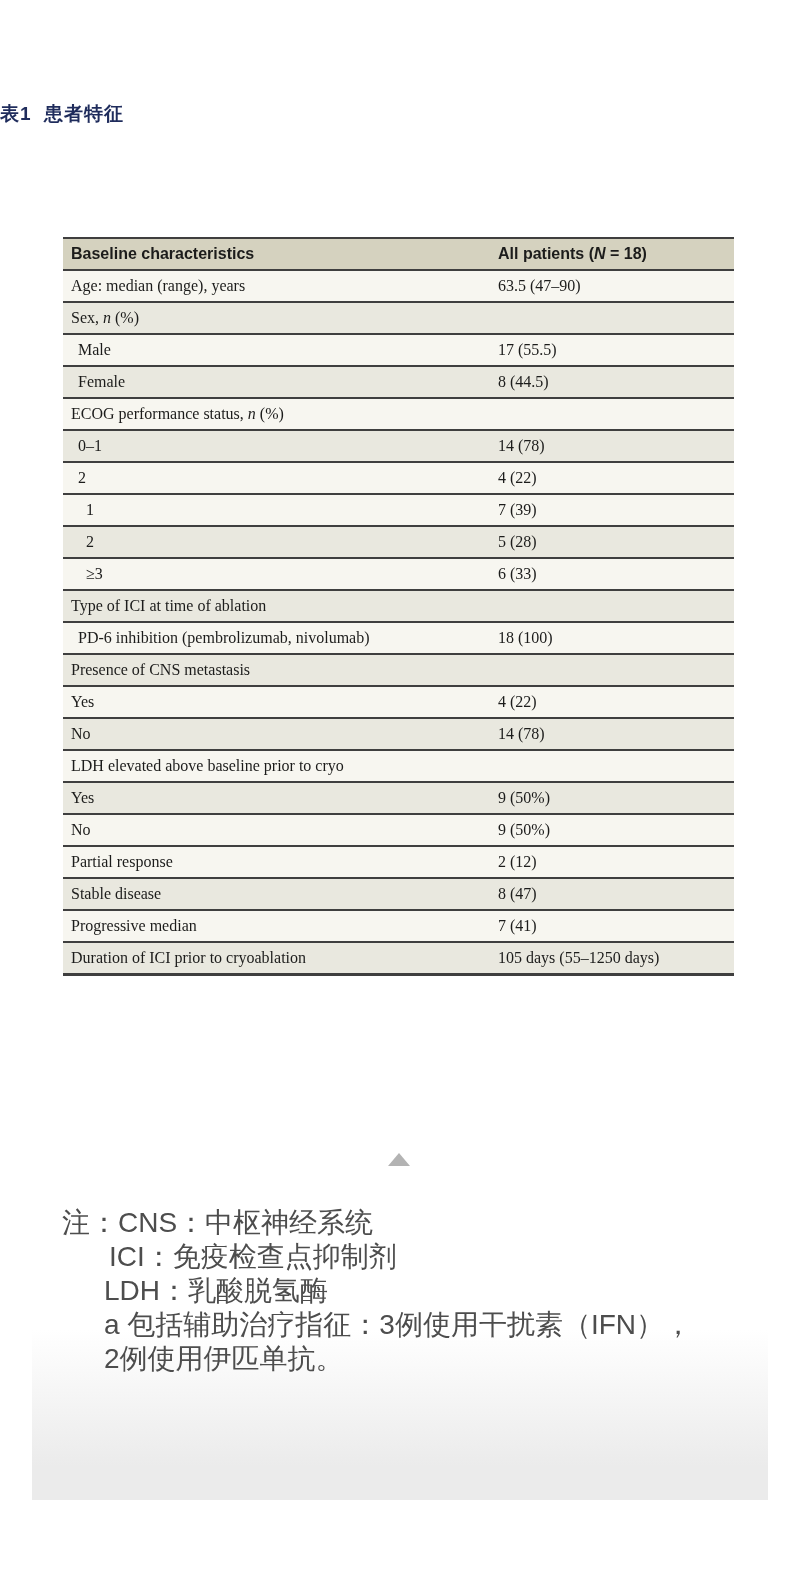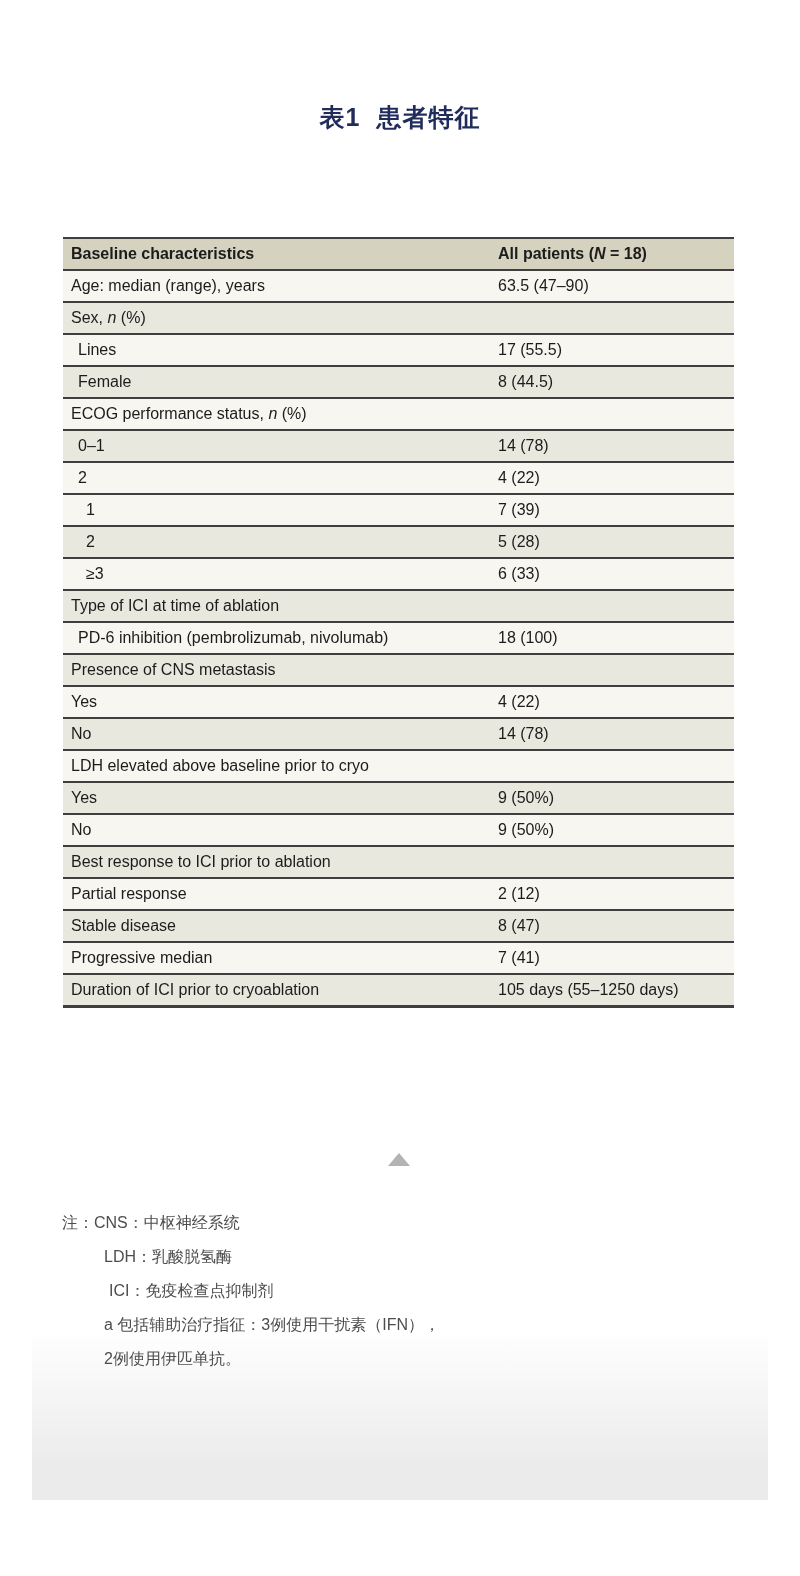--- a/index.html
+++ b/index.html
@@ -34,23 +34,23 @@
   .footer-gradient {
     position: absolute;
     left: 32px; top: 1330px;
     width: 736px; height: 170px;
     background: linear-gradient(to bottom, rgba(235,235,235,0) 0%, var(--footer-gray) 80%, var(--footer-gray) 100%);
   }
   .page-title {
     position: absolute;
     left: 0; top: 101px;
     width: 800px;
-    text-align: center;
+    text-align: left;
     color: var(--title-color);
-    font-size: 25px;
+    font-size: 19px;
     font-weight: bold;
     letter-spacing: 1px;
     white-space: pre;
   }
   .char-table {
     position: absolute;
     left: 63px; top: 237px;
     width: 671px;
     border-collapse: collapse;
     font-size: 16px;
@@ -64,41 +64,41 @@
     text-align: left;
     font-weight: normal;
     vertical-align: middle;
     white-space: nowrap;
   }
   .char-table thead tr {
     background: var(--header-bg);
     border-bottom: 2px solid var(--border-color);
   }
   .char-table thead th { font-weight: bold; }
-  .char-table tbody tr { border-bottom: 2px solid var(--border-color); }
+  .char-table tbody tr { border-bottom: 2px solid var(--border-color); font-family: Liberation Serif, serif; }
   .char-table tbody tr:last-child { border-bottom: none; }
   .row-light { background: var(--row-light); }
   .row-dark  { background: var(--row-dark); }
   .ind-0 { padding-left: 8px; }
   .ind-1 { padding-left: 15px !important; }
   .ind-2 { padding-left: 23px !important; }
   .char-table sup { font-size: 10px; line-height: 0; }
   .collapse-triangle {
     position: absolute;
     left: 388px; top: 1153px;
     width: 0; height: 0;
     border-left: 11px solid transparent;
     border-right: 11px solid transparent;
     border-bottom: 13px solid var(--triangle-color);
     cursor: pointer;
   }
   .notes {
     position: absolute;
     left: 62px; top: 1206px;
-    font-size: 16px;
+    font-size: 28px;
     line-height: 34px;
     color: var(--note-color);
   }
   .note-line { white-space: pre; }
   .n-ind-0 { margin-left: 0; }
   .n-ind-1 { margin-left: 42px; }
   .n-ind-2 { margin-left: 47px; }
 </style>
 </head>
 <body>
@@ -122,21 +122,21 @@
   <tbody>
       <tr class="row-light">
         <td class="ind-0">Age: median (range), years</td>
         <td>63.5 (47–90)</td>
       </tr>
       <tr class="row-dark">
         <td class="ind-0">Sex, <i>n</i> (%)</td>
         <td></td>
       </tr>
       <tr class="row-light">
-        <td class="ind-1">Lines</td>
+        <td class="ind-1">Male</td>
         <td>17 (55.5)</td>
       </tr>
       <tr class="row-dark">
         <td class="ind-1">Female</td>
         <td>8 (44.5)</td>
       </tr>
       <tr class="row-light">
         <td class="ind-0">ECOG performance status, <i>n</i> (%)</td>
         <td></td>
       </tr>
@@ -185,24 +185,20 @@
         <td></td>
       </tr>
       <tr class="row-dark">
         <td class="ind-0">Yes</td>
         <td>9 (50%)</td>
       </tr>
       <tr class="row-light">
         <td class="ind-0">No</td>
         <td>9 (50%)</td>
       </tr>
-      <tr class="row-dark">
-        <td class="ind-0">Best response to ICI prior to ablation</td>
-        <td></td>
-      </tr>
       <tr class="row-light">
         <td class="ind-0">Partial response</td>
         <td>2 (12)</td>
       </tr>
       <tr class="row-dark">
         <td class="ind-0">Stable disease</td>
         <td>8 (47)</td>
       </tr>
       <tr class="row-light">
         <td class="ind-0">Progressive median</td>
@@ -212,17 +208,17 @@
         <td class="ind-0">Duration of ICI prior to cryoablation</td>
         <td>105 days (55–1250 days)</td>
       </tr>
     </tbody>
 </table>
 
 <div class="collapse-triangle"></div>
 
 <div class="notes">
     <div class="note-line n-ind-0">注：CNS：中枢神经系统</div>
+    <div class="note-line n-ind-2">ICI：免疫检查点抑制剂</div>
     <div class="note-line n-ind-1">LDH：乳酸脱氢酶</div>
-    <div class="note-line n-ind-2">ICI：免疫检查点抑制剂</div>
     <div class="note-line n-ind-1">a 包括辅助治疗指征：3例使用干扰素（IFN），</div>
     <div class="note-line n-ind-1">2例使用伊匹单抗。</div>
   </div>
 
 </body></html>

